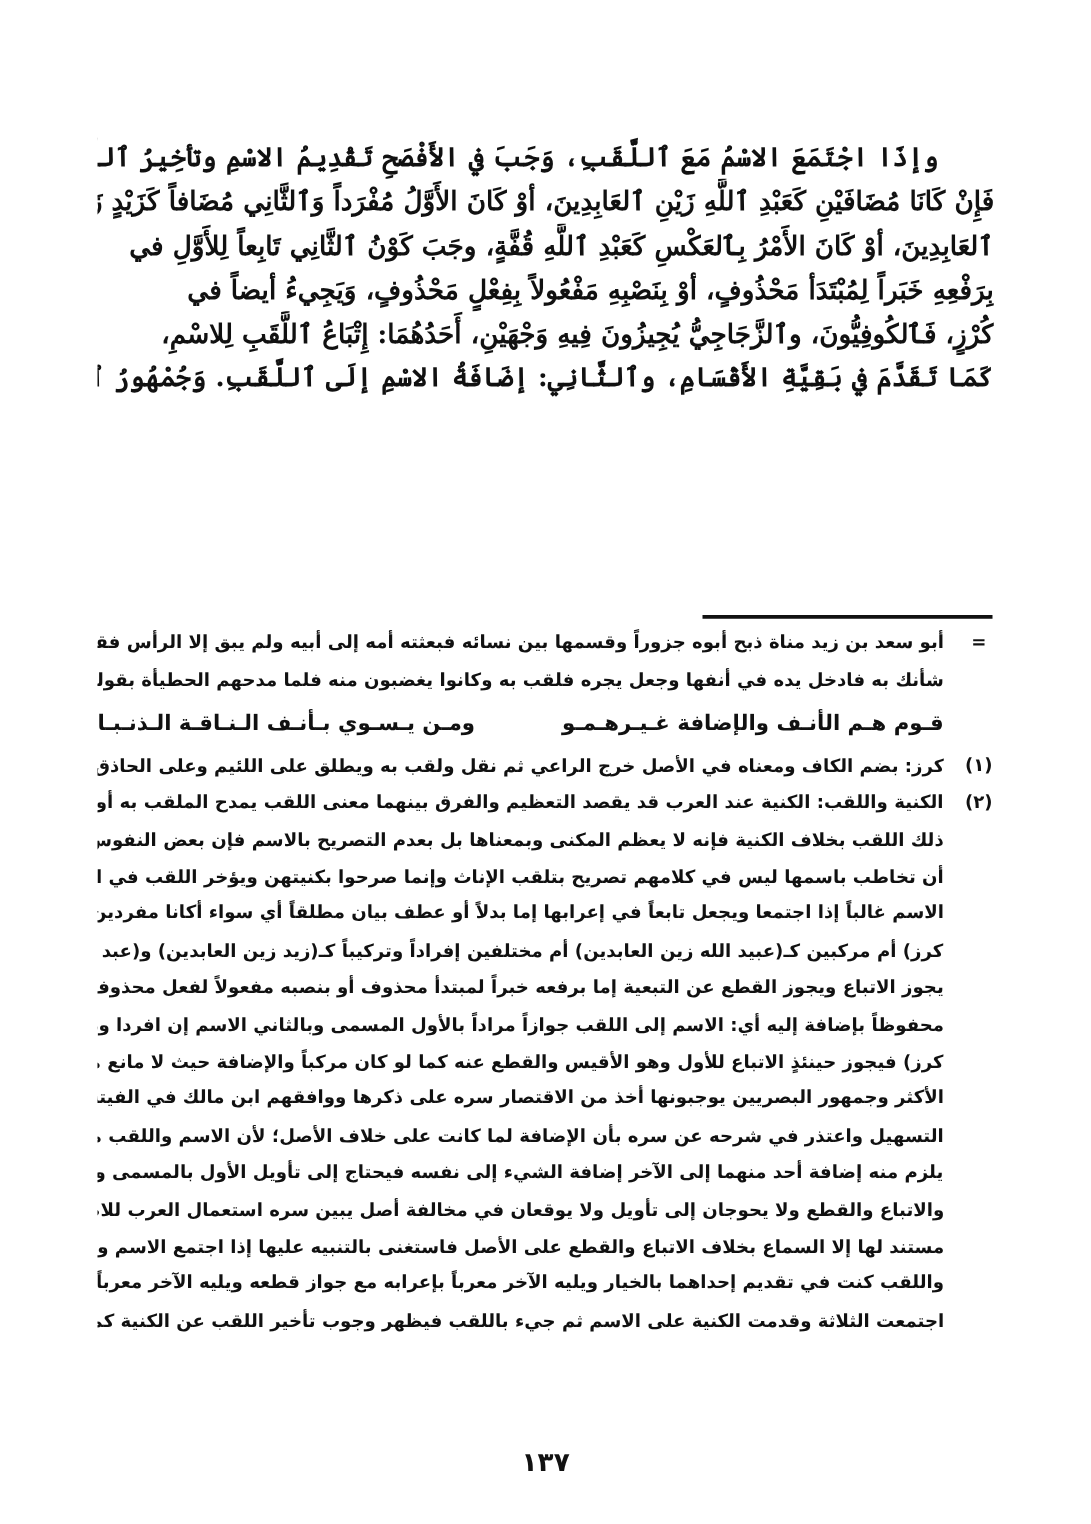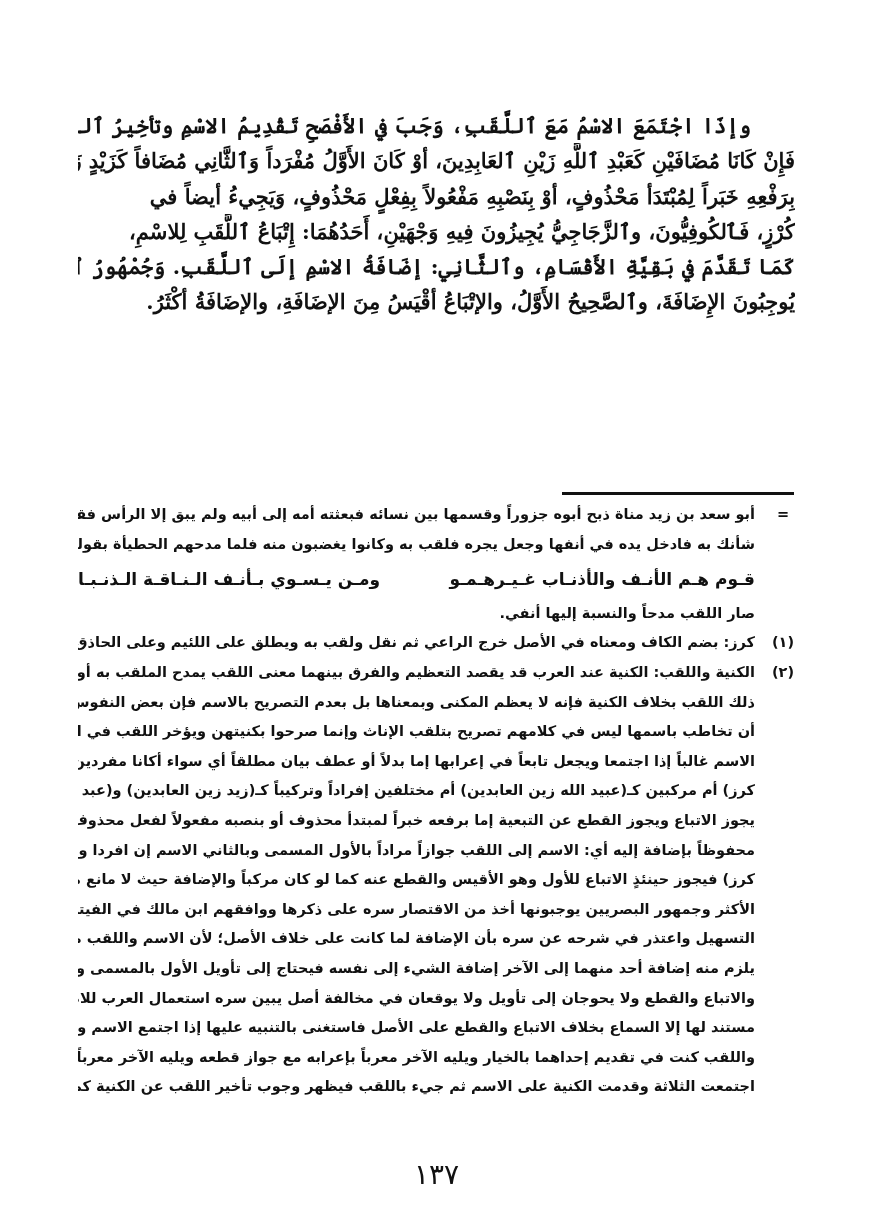--- a/index.html
+++ b/index.html
@@ -32,56 +32,53 @@
   }
   .note .ln { display: block; white-space: nowrap; overflow: hidden; }
   .verse {
     display: flex; justify-content: space-between; direction: rtl;
     padding-right: 40px; font-size: 17px; margin: 6px 0 4px 0;
     letter-spacing: 0.5px;
   }
   .verse span { display: block; }
   .pagenum {
     position: absolute; left: 0; right: 0; top: 1158px; text-align: center;
-    font-family: "DejaVu Sans", sans-serif; font-size: 28px; font-weight: normal;
+    font-family: "DejaVu Sans", sans-serif; font-size: 21px; font-weight: bold;
     direction: rtl;
   }
 </style>
 </head>
 <body>
 
 <div class="page">
 
   <div class="main">
     <span class="ln first">وإذَا اجْتَمَعَ الاسْمُ مَعَ ٱللَّقَبِ، وَجَبَ في الأَفْصَحِ تَقْدِيمُ الاسْمِ وتأخِيرُ ٱللَّقَبِ.</span>
     <span class="ln">فَإِنْ كَانَا مُضَافَيْنِ كَعَبْدِ ٱللَّهِ زَيْنِ ٱلعَابِدِينَ، أوْ كَانَ الأَوَّلُ مُفْرَداً وَٱلثَّانِي مُضَافاً كَزَيْدٍ زَيْنِ</span>
+    <span class="ln">ٱلعَابِدِينَ، أوْ كَانَ الأَمْرُ بِٱلعَكْسِ كَعَبْدِ ٱللَّهِ قُفَّةٍ، وجَبَ كَوْنُ ٱلثَّانِي تَابِعاً لِلأَوَّلِ في</span>
     <span class="ln">بِرَفْعِهِ خَبَراً لِمُبْتَدَأ مَحْذُوفٍ، أوْ بِنَصْبِهِ مَفْعُولاً بِفِعْلٍ مَحْذُوفٍ، وَيَجِيءُ أيضاً في</span>
     <span class="ln">كُرْزٍ، فَٱلكُوفِيُّونَ، وٱلزَّجَاجِيُّ يُجِيزُونَ فِيهِ وَجْهَيْنِ، أَحَدُهُمَا: إِتْبَاعُ ٱللَّقَبِ لِلاسْمِ،</span>
     <span class="ln">كَمَا تَقَدَّمَ في بَقِيَّةِ الأَقْسَامِ، وٱلثَّانِي: إضَافَةُ الاسْمِ إلَى ٱللَّقَبِ. وَجُمْهُورُ ٱلبَصْرِيِّينَ</span>
-    <span class="ln">يُوجِبُونَ الإِضَافَةَ، وٱلصَّحِيحُ الأَوَّلُ، والإتْبَاعُ أقْيَسُ مِنَ الإضَافَةِ، والإضَافَةُ أكْثَرُ.</span>
   </div>
 
   <div class="rule"></div>
 
   <div class="notes">
 
     <div class="note">
       <span class="num">=</span>
       <span class="ln">أبو سعد بن زيد مناة ذبح أبوه جزوراً وقسمها بين نسائه فبعثته أمه إلى أبيه ولم يبق إلا الرأس فقال له</span>
       <span class="ln">شأنك به فادخل يده في أنفها وجعل يجره فلقب به وكانوا يغضبون منه فلما مدحهم الحطيأة بقوله:</span>
     </div>
 
     <div class="verse">
-      <span>قـوم هـم الأنـف والأذنـاب غـيـرهـمـو</span>
+      <span>قـوم هـم الأنـف والإضافة غـيـرهـمـو</span>
       <span>ومـن يـسـوي بـأنـف الـنـاقـة الـذنـبـا</span>
     </div>
 
-    <div class="note">
-      <span class="ln">صار اللقب مدحاً والنسبة إليها أنفي.</span>
-    </div>
 
     <div class="note">
       <span class="num">(١)</span>
       <span class="ln">كرز: بضم الكاف ومعناه في الأصل خرج الراعي ثم نقل ولقب به ويطلق على اللئيم وعلى الحاذق.</span>
     </div>
 
     <div class="note">
       <span class="num">(٢)</span>
       <span class="ln">الكنية واللقب: الكنية عند العرب قد يقصد التعظيم والفرق بينهما معنى اللقب يمدح الملقب به أو يذم معنى</span>
       <span class="ln">ذلك اللقب بخلاف الكنية فإنه لا يعظم المكنى وبمعناها بل بعدم التصريح بالاسم فإن بعض النفوس تأنف من</span>

